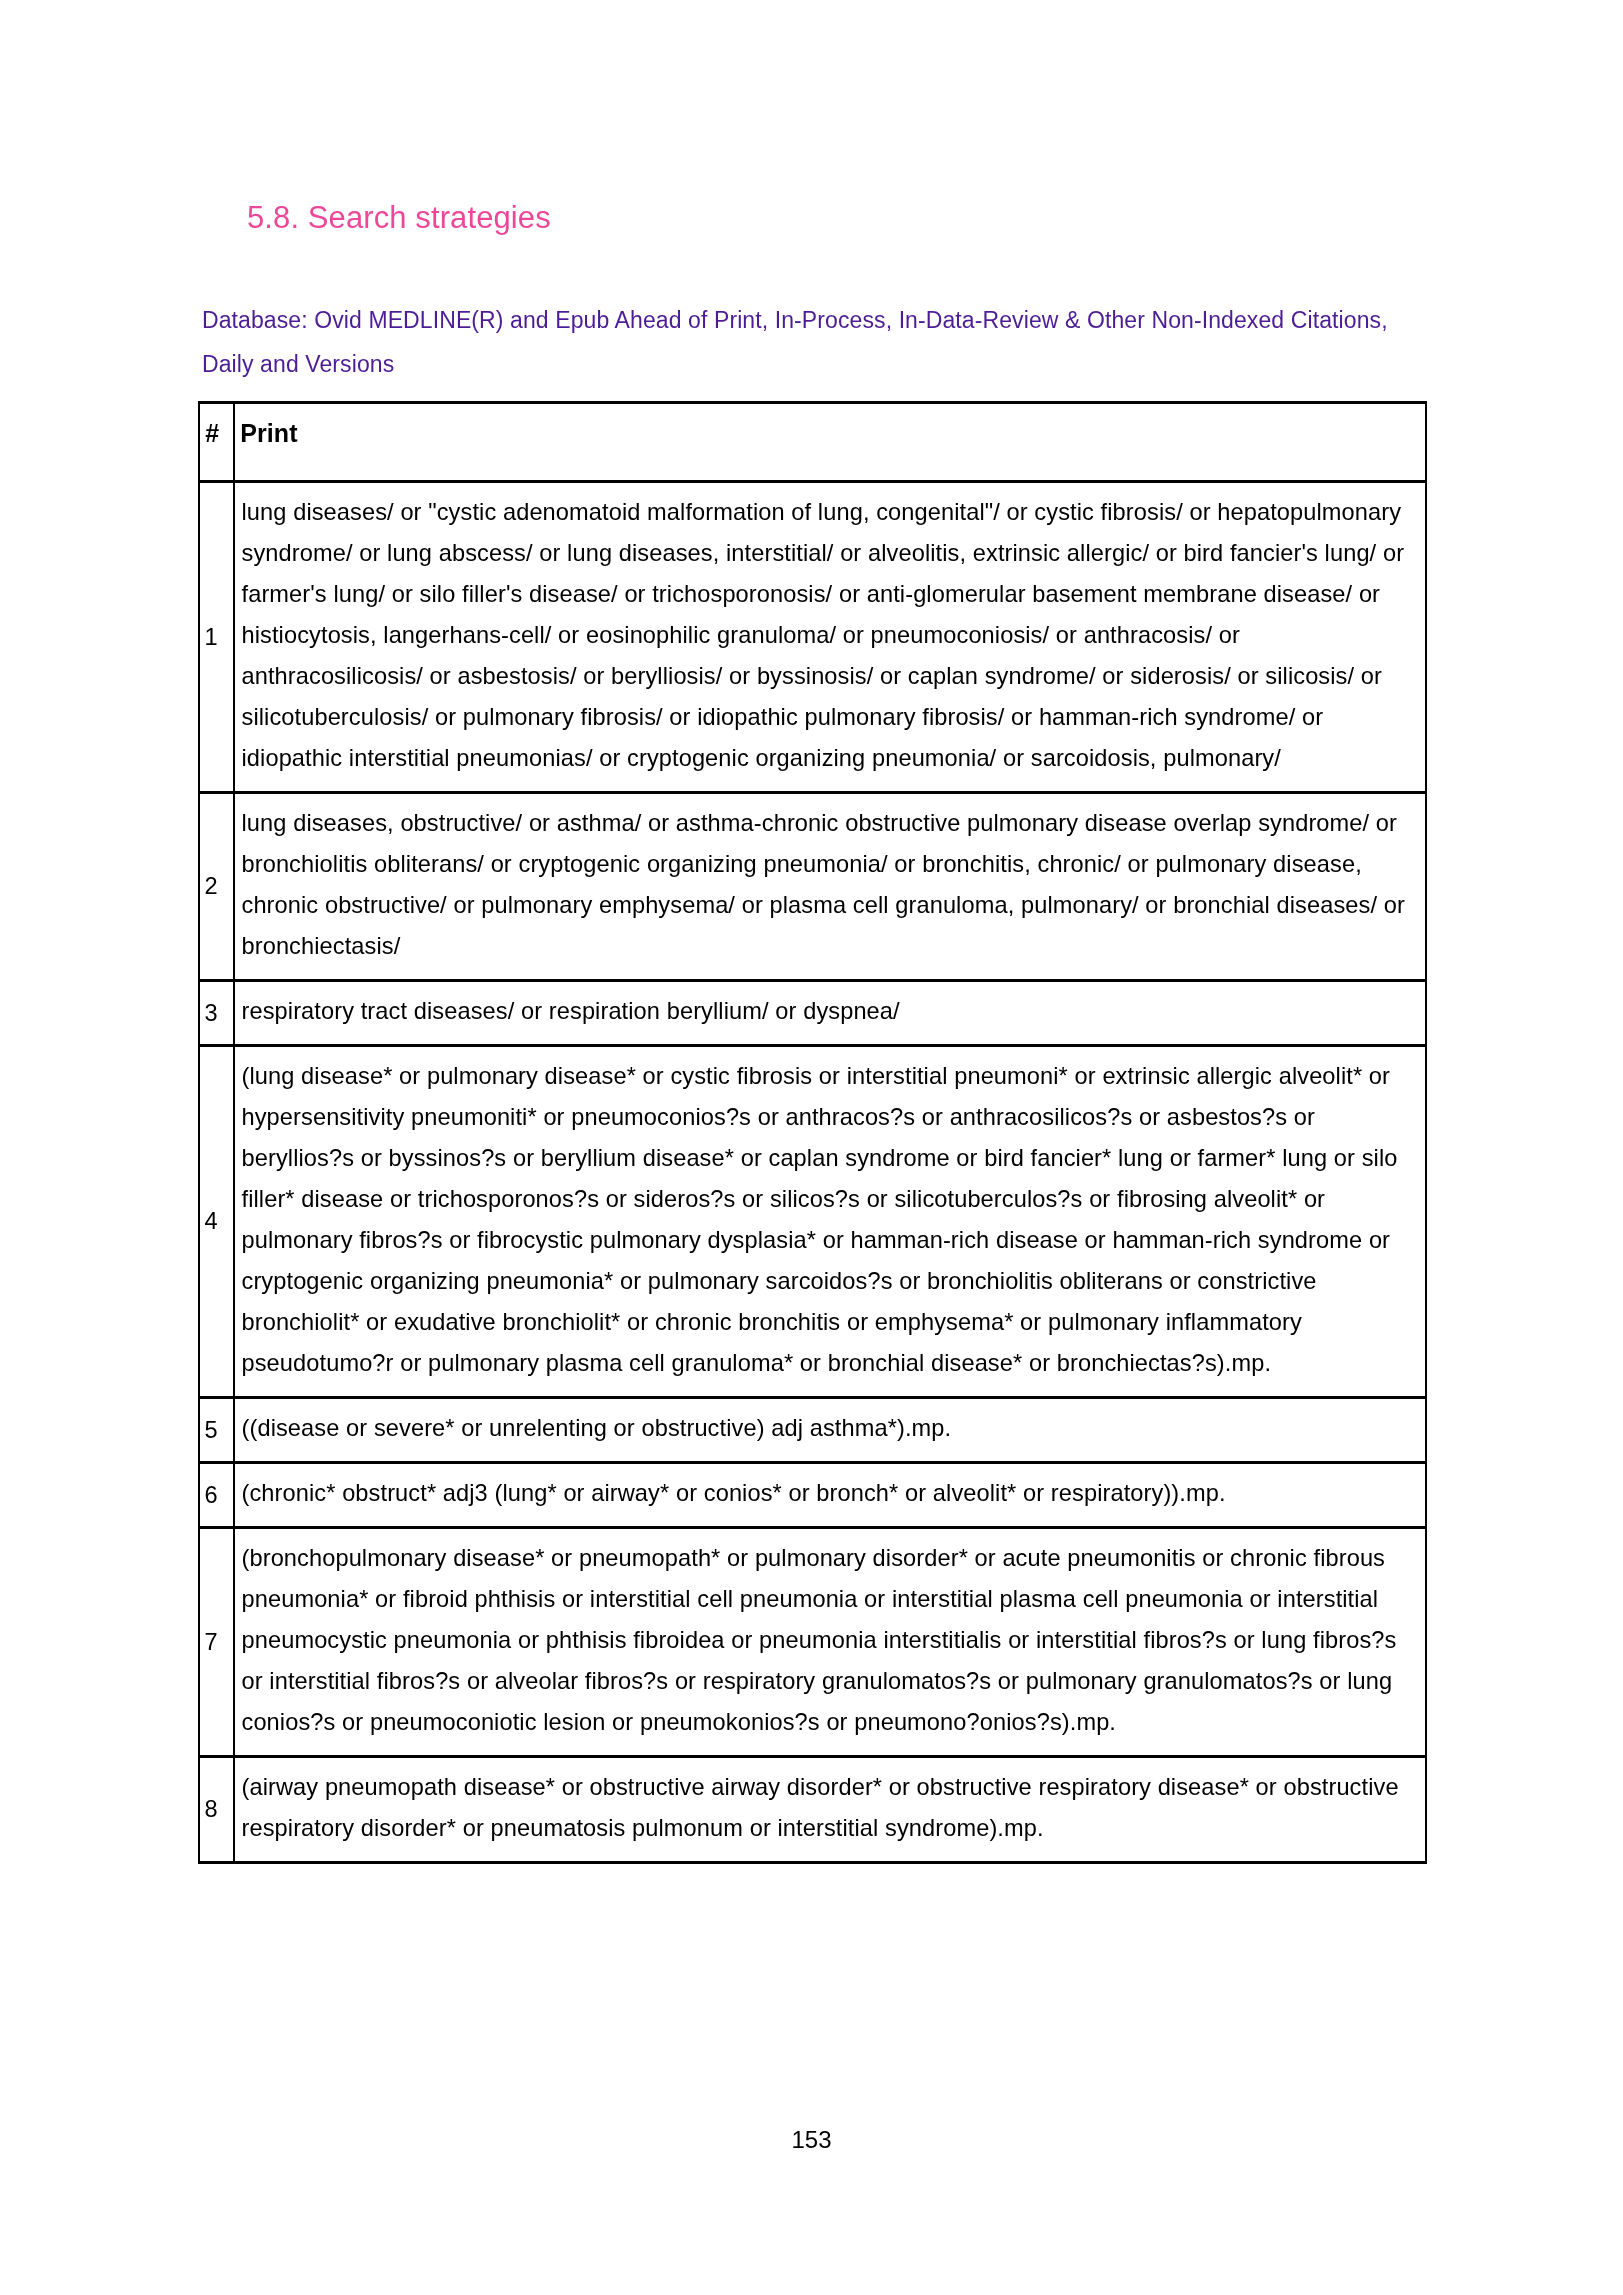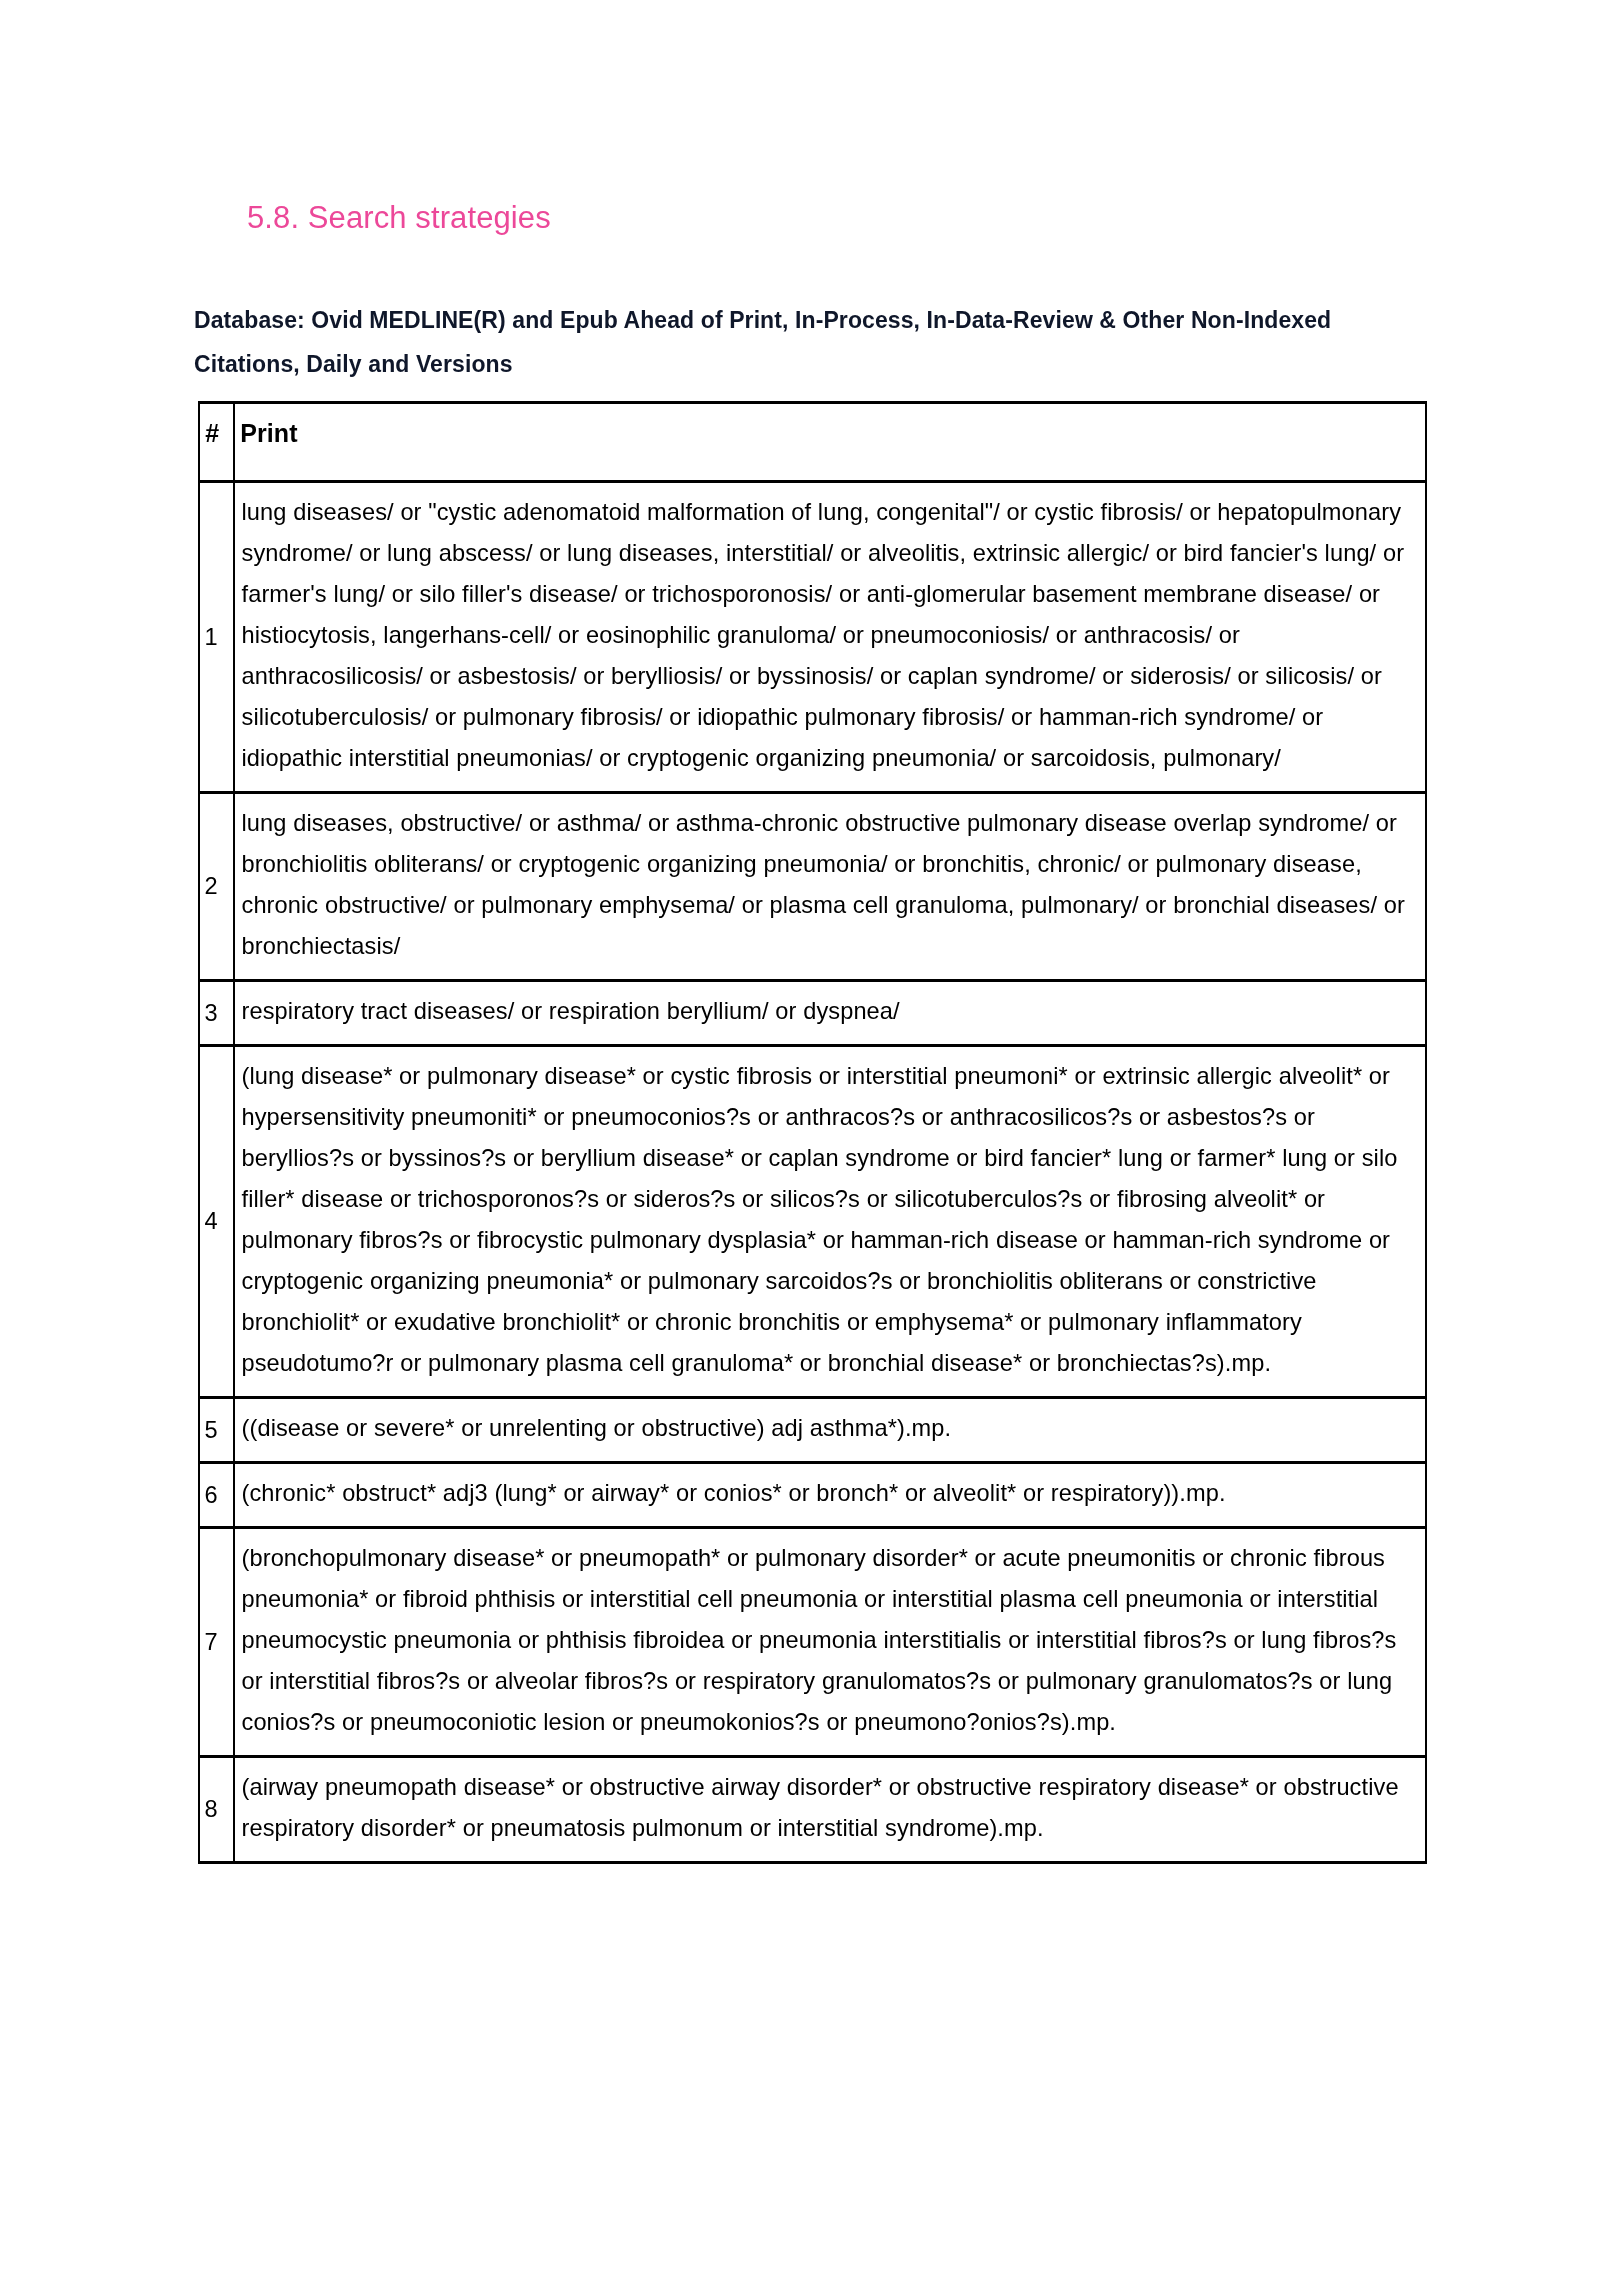--- a/index.html
+++ b/index.html
@@ -18,27 +18,27 @@
     left: 247px;
     top: 200px;
     font-size: 31px;
     font-weight: 400;
     color: #ec4899;
     letter-spacing: 0.1px;
   }
 
   .intro {
     position: absolute;
-    left: 194px;
+    left: 202px;
     top: 298px;
     width: 1210px;
     font-size: 23px;
-    font-weight: 700;
+    font-weight: 400;
     line-height: 44px;
-    color: #0f172a;
+    color: #4c1d95;
     letter-spacing: 0.1px;
   }
 
   table.query-table {
     position: absolute;
     left: 198px;
     top: 401px;
     width: 1229px;
     border-collapse: collapse;
     table-layout: fixed;
@@ -126,15 +126,16 @@
           <td class="num-cell">7</td>
           <td class="query-cell">(bronchopulmonary disease* or pneumopath* or pulmonary disorder* or acute pneumonitis or chronic fibrous pneumonia* or fibroid phthisis or interstitial cell pneumonia or interstitial plasma cell pneumonia or interstitial pneumocystic pneumonia or phthisis fibroidea or pneumonia interstitialis or interstitial fibros?s or lung fibros?s or interstitial fibros?s or alveolar fibros?s or respiratory granulomatos?s or pulmonary granulomatos?s or lung conios?s or pneumoconiotic lesion or pneumokonios?s or pneumono?onios?s).mp.</td>
         </tr>
         <tr>
           <td class="num-cell">8</td>
           <td class="query-cell">(airway pneumopath disease* or obstructive airway disorder* or obstructive respiratory disease* or obstructive respiratory disorder* or pneumatosis pulmonum or interstitial syndrome).mp.</td>
         </tr>
       </tbody>
   </table>
 
+  <div class="page-number">153</div>
 
 </div>
 
 
 </body></html>

